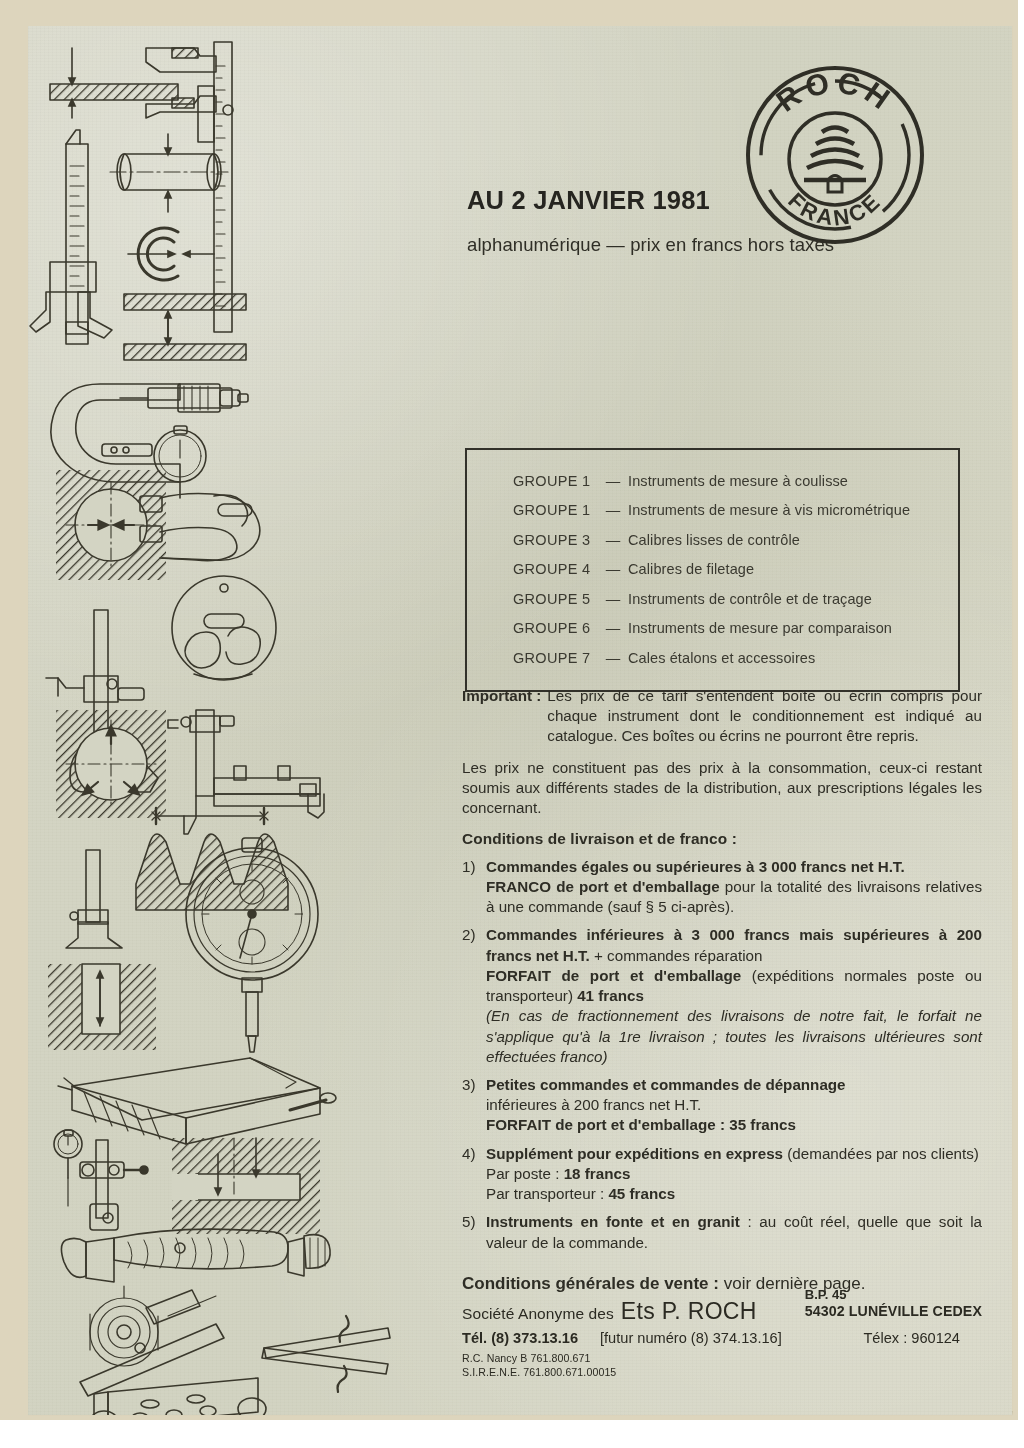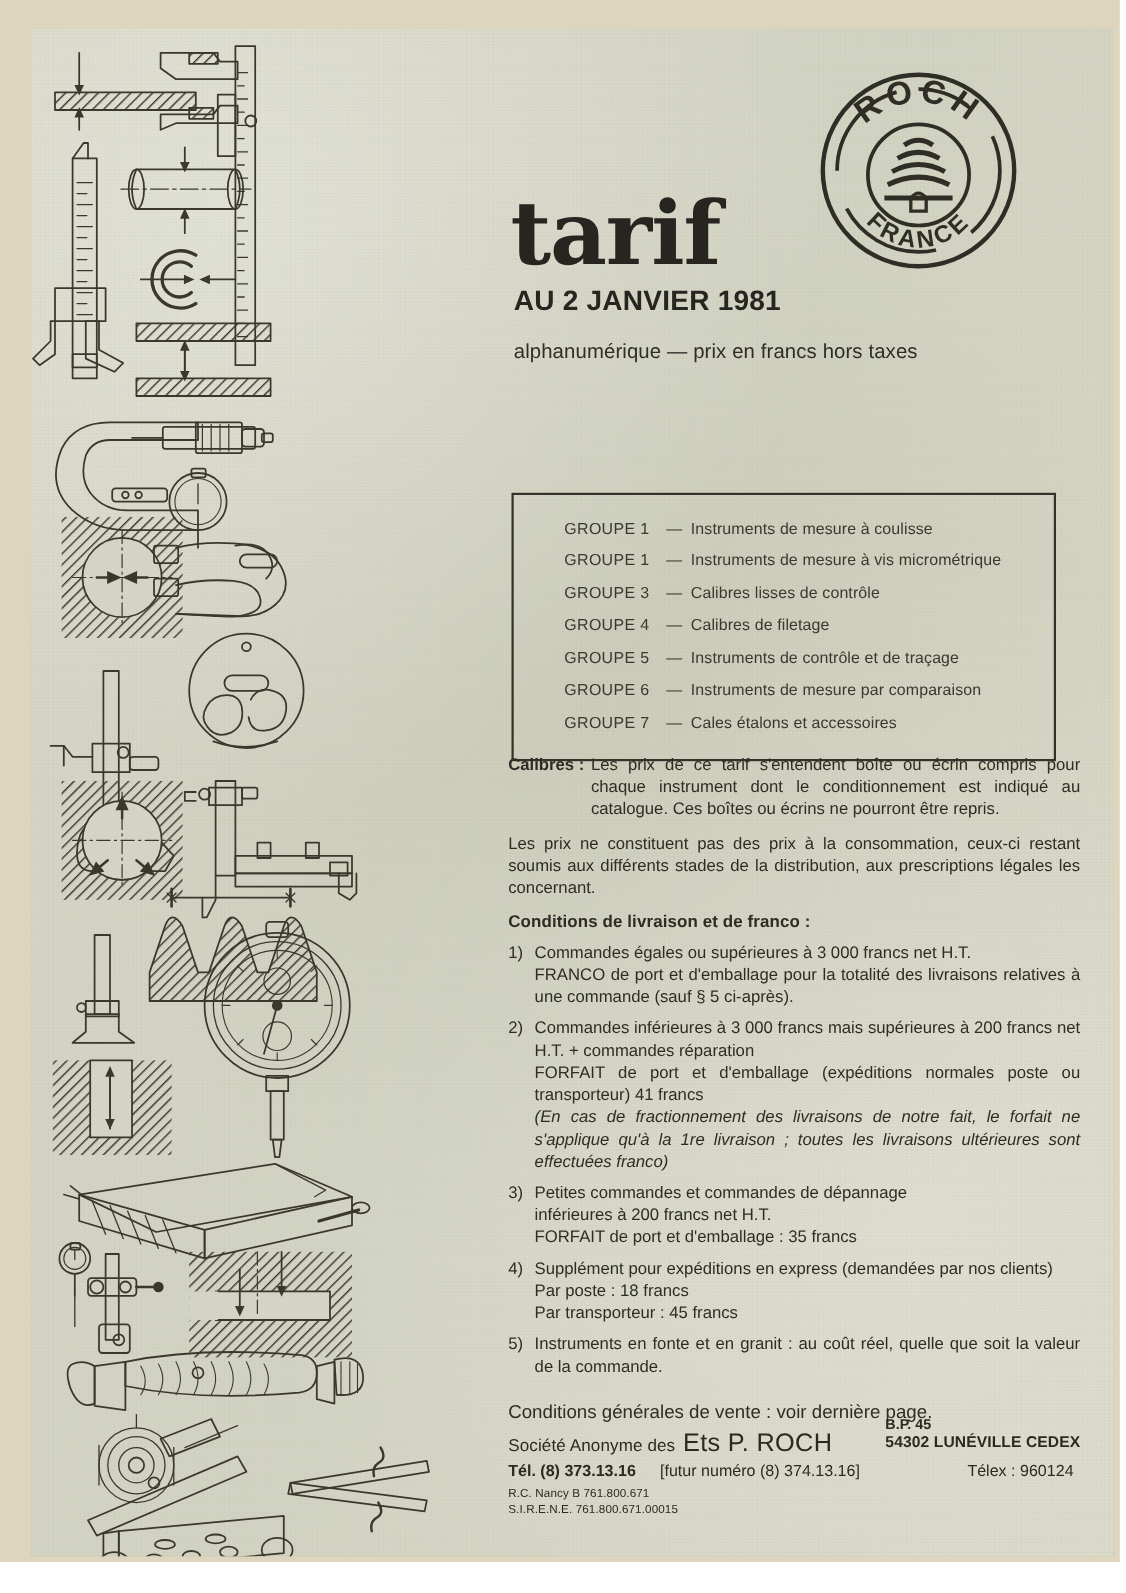--- a/index.html
+++ b/index.html
@@ -119,40 +119,40 @@
     font-size:15.4px;font-weight:bold;margin:0 0 7px 0;letter-spacing:.1px;
   }
   ol.cond{list-style:none;margin:0;padding:0;}
   ol.cond > li{
     position:relative;padding-left:24px;margin-bottom:8px;
   }
   ol.cond > li .num{
     position:absolute;left:0;top:0;width:20px;text-align:left;
   }
   .jt{text-align:justify;}
-  .b{font-weight:normal;}
+  .b{font-weight:bold;}
   .note{font-style:italic;text-align:justify;}
   .cgv{margin-top:20px;font-size:17px;}
 
   
   #footer{
     position:absolute;left:36px;top:1272px;width:520px;color:#2b2a22;
   }
   .f-row1{display:flex;align-items:baseline;}
   .f-soc{font-size:15.5px;letter-spacing:.1px;}
   .f-ets{font-size:23px;letter-spacing:.3px;margin-left:7px;}
   .f-addr{
     position:absolute;right:0;top:-11px;text-align:left;line-height:1.26;font-weight:bold;
   }
   .f-bp{font-size:13px;}
   .f-city{font-size:14.2px;letter-spacing:.1px;}
   .f-row2{display:flex;align-items:baseline;margin-top:5px;font-size:14.6px;}
   .f-tel{white-space:nowrap;font-weight:bold;}
   .f-futur{margin-left:22px;white-space:nowrap;}
-  .f-telex{position:absolute;right:6px;font-size:14.6px;}
+  .f-telex{position:absolute;right:22px;font-size:14.6px;}
   .f-small{font-size:10.6px;line-height:1.35;margin-top:5px;letter-spacing:.1px;}
 </style>
 </head>
 <body>
 
 <div id="scan">
   <div id="scan-border"></div>
   <div id="page-edge-r"></div>
   <div id="page-edge-b"></div>
 
@@ -513,21 +513,20 @@
             <g fill="#2f2e26" font-family="'Liberation Sans',sans-serif" font-weight="bold" font-size="22">
               <path id="arcBot" d="M30,100 a61,61 0 0,0 122,0" fill="none"></path>
               <text text-anchor="middle">
                 <textPath href="#arcBot" startOffset="50%" letter-spacing="3">FRANCE</textPath>
               </text>
             </g>
           </svg>
         </div>
 
         <div id="titleblock">
-          <div class="tarif">tarif</div>
           <div class="au-date">AU 2 JANVIER 1981</div>
           <div class="alpha">alphanumérique — prix en francs hors taxes</div>
         </div>
 
         <div id="groupsbox">
           <div class="grp-row">
             <span class="grp-name">GROUPE 1</span>
             <span class="grp-dash">—</span>
             <span class="grp-desc">Instruments de mesure à coulisse</span>
           </div>
@@ -559,21 +558,21 @@
           <div class="grp-row">
             <span class="grp-name">GROUPE 7</span>
             <span class="grp-dash">—</span>
             <span class="grp-desc">Cales étalons et accessoires</span>
           </div>
         </div>
 
         <div id="body">
 
           <div class="imp-block">
-            <span class="imp-label">Calibres :</span>
+            <span class="imp-label">Important :</span>
             <span class="imp-text">Les prix de ce tarif s'entendent boîte ou écrin compris pour chaque instrument dont le conditionnement est indiqué au catalogue. Ces boîtes ou écrins ne pourront être repris.</span>
           </div>
 
           <p class="para">Les prix ne constituent pas des prix à la consommation, ceux-ci restant soumis aux différents stades de la distribution, aux prescriptions légales les concernant.</p>
 
           <h2 class="cond-head">Conditions de livraison et de franco :</h2>
 
           <ol class="cond">
 
             <li>

